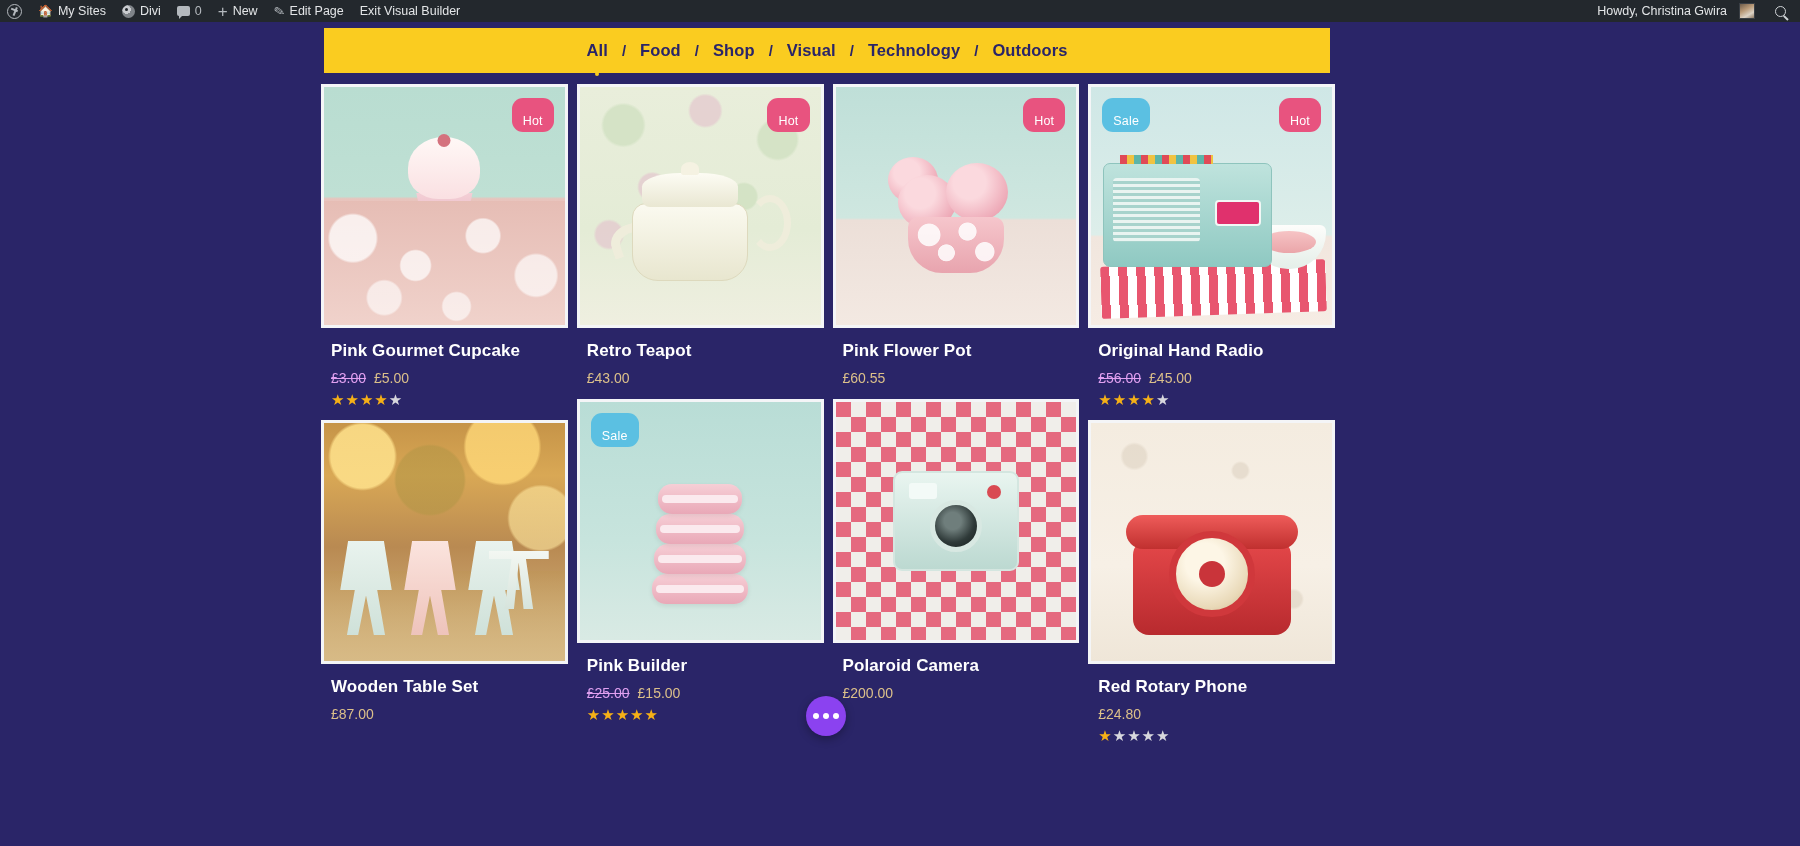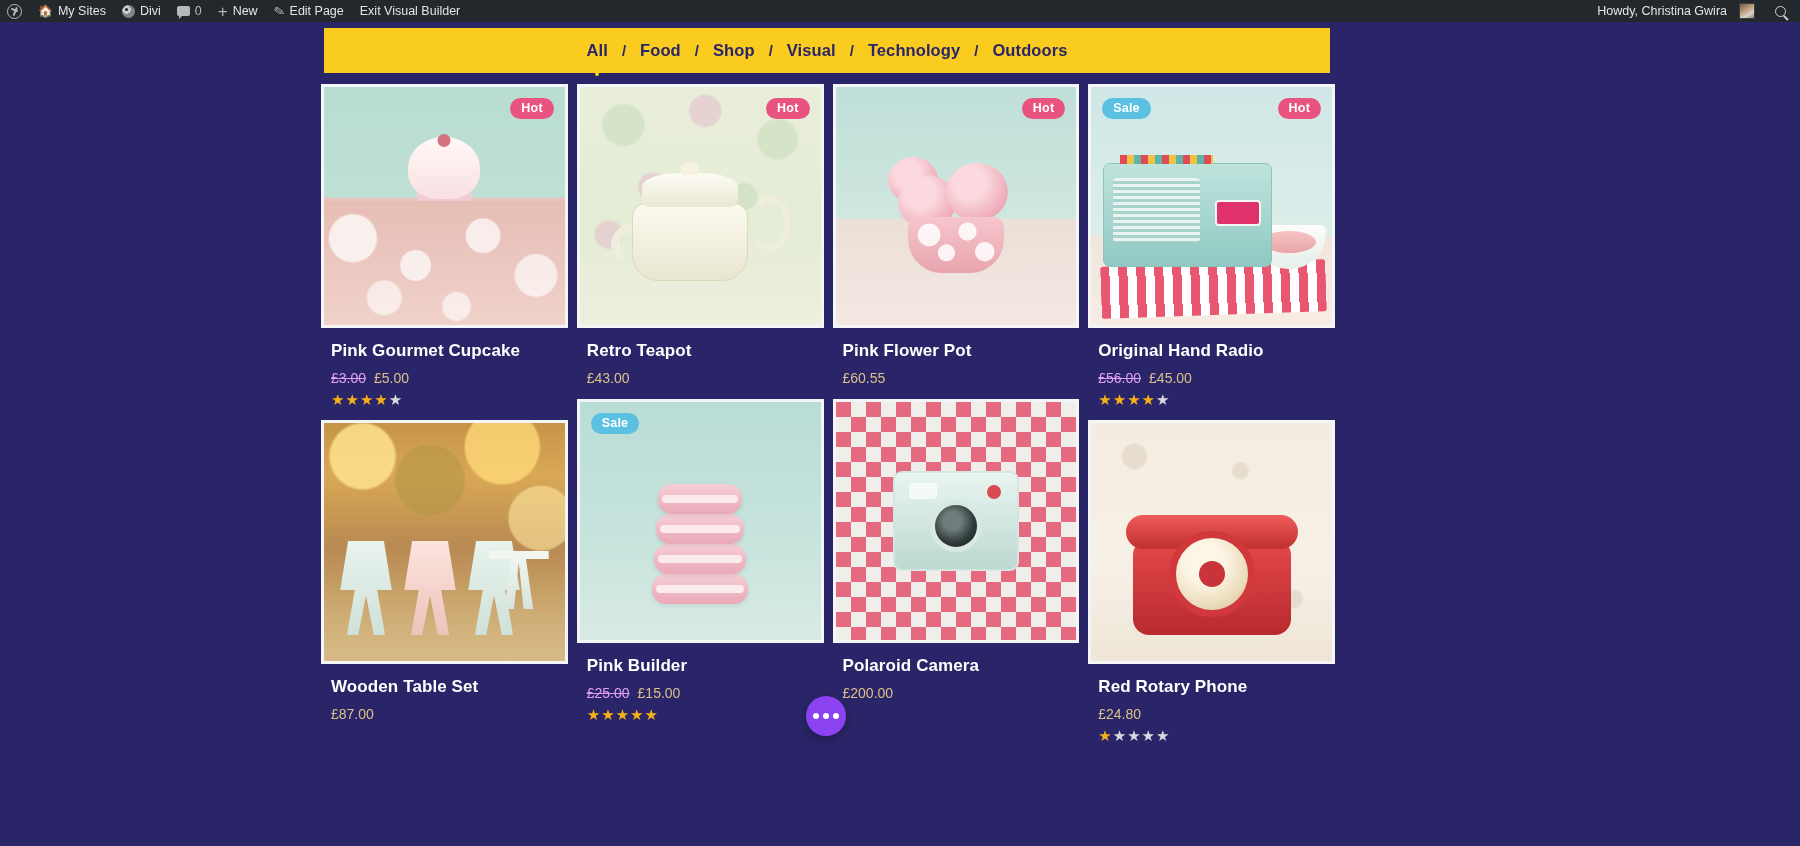--- a/index.html
+++ b/index.html
@@ -95,22 +95,22 @@
     position:absolute; left:280px; top:62px; width:1014px;
     column-count:4; column-gap:9px;
   }
   .card{ break-inside:avoid; margin-bottom:13px; width:100%; display:block; }
   .thumb{
     position:relative; width:100%; border:3px solid #f4f5f7;
     background:#cfe7dc; overflow:hidden;
   }
   .badge{
     position:absolute; top:11px; right:11px;
-    padding:3px 11px 4px; border-radius:11px;
-    font-size:12.5px; font-weight:700; color:#ffffff; letter-spacing:.2px;
+    padding:16px 11px 4px; border-radius:11px;
+    font-size:12.5px; font-weight:400; color:#ffffff; letter-spacing:.2px;
   }
   .badge.hot{ background:#e8537f; }
   .badge.sale{ background:#5bc0e2; left:11px; right:auto; }
 
   .title{
     color:#ffffff; font-weight:700; font-size:17px;
     margin:13px 0 0 10px; letter-spacing:.1px;
   }
   .pricerow{ margin:9px 0 0 10px; display:flex; align-items:baseline; gap:8px; }
   .price-old{

